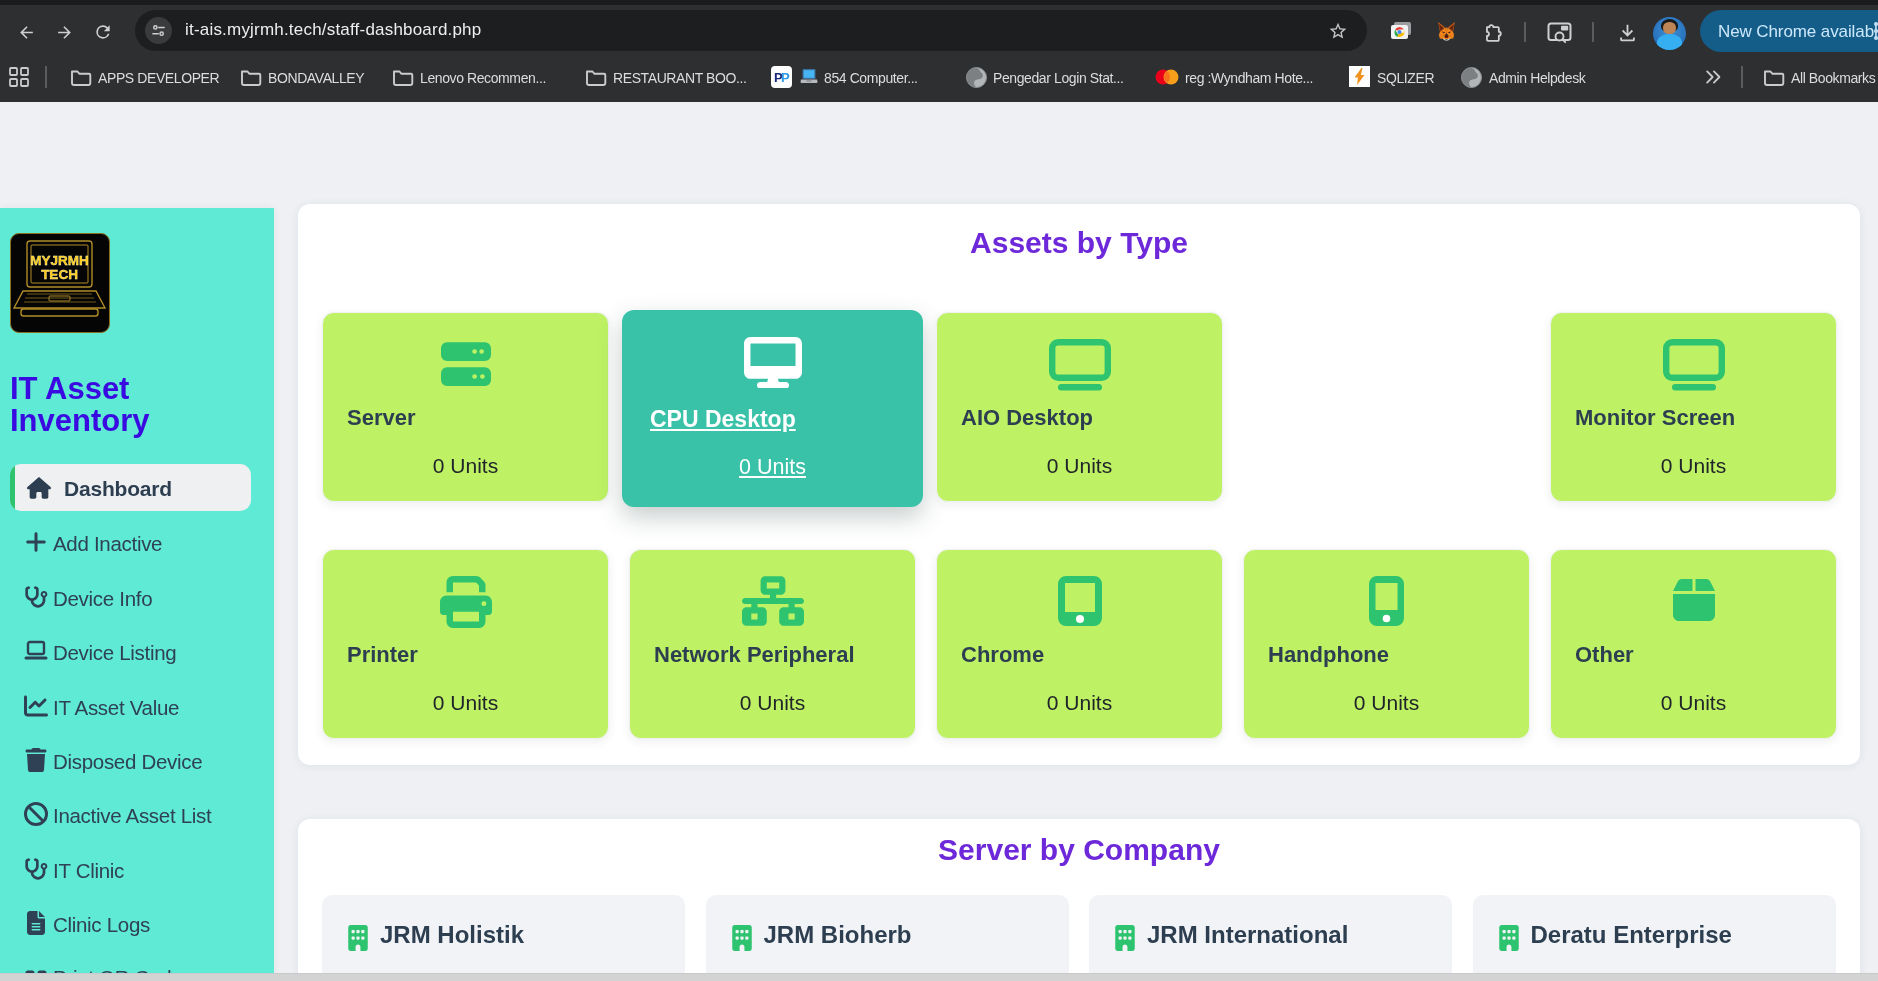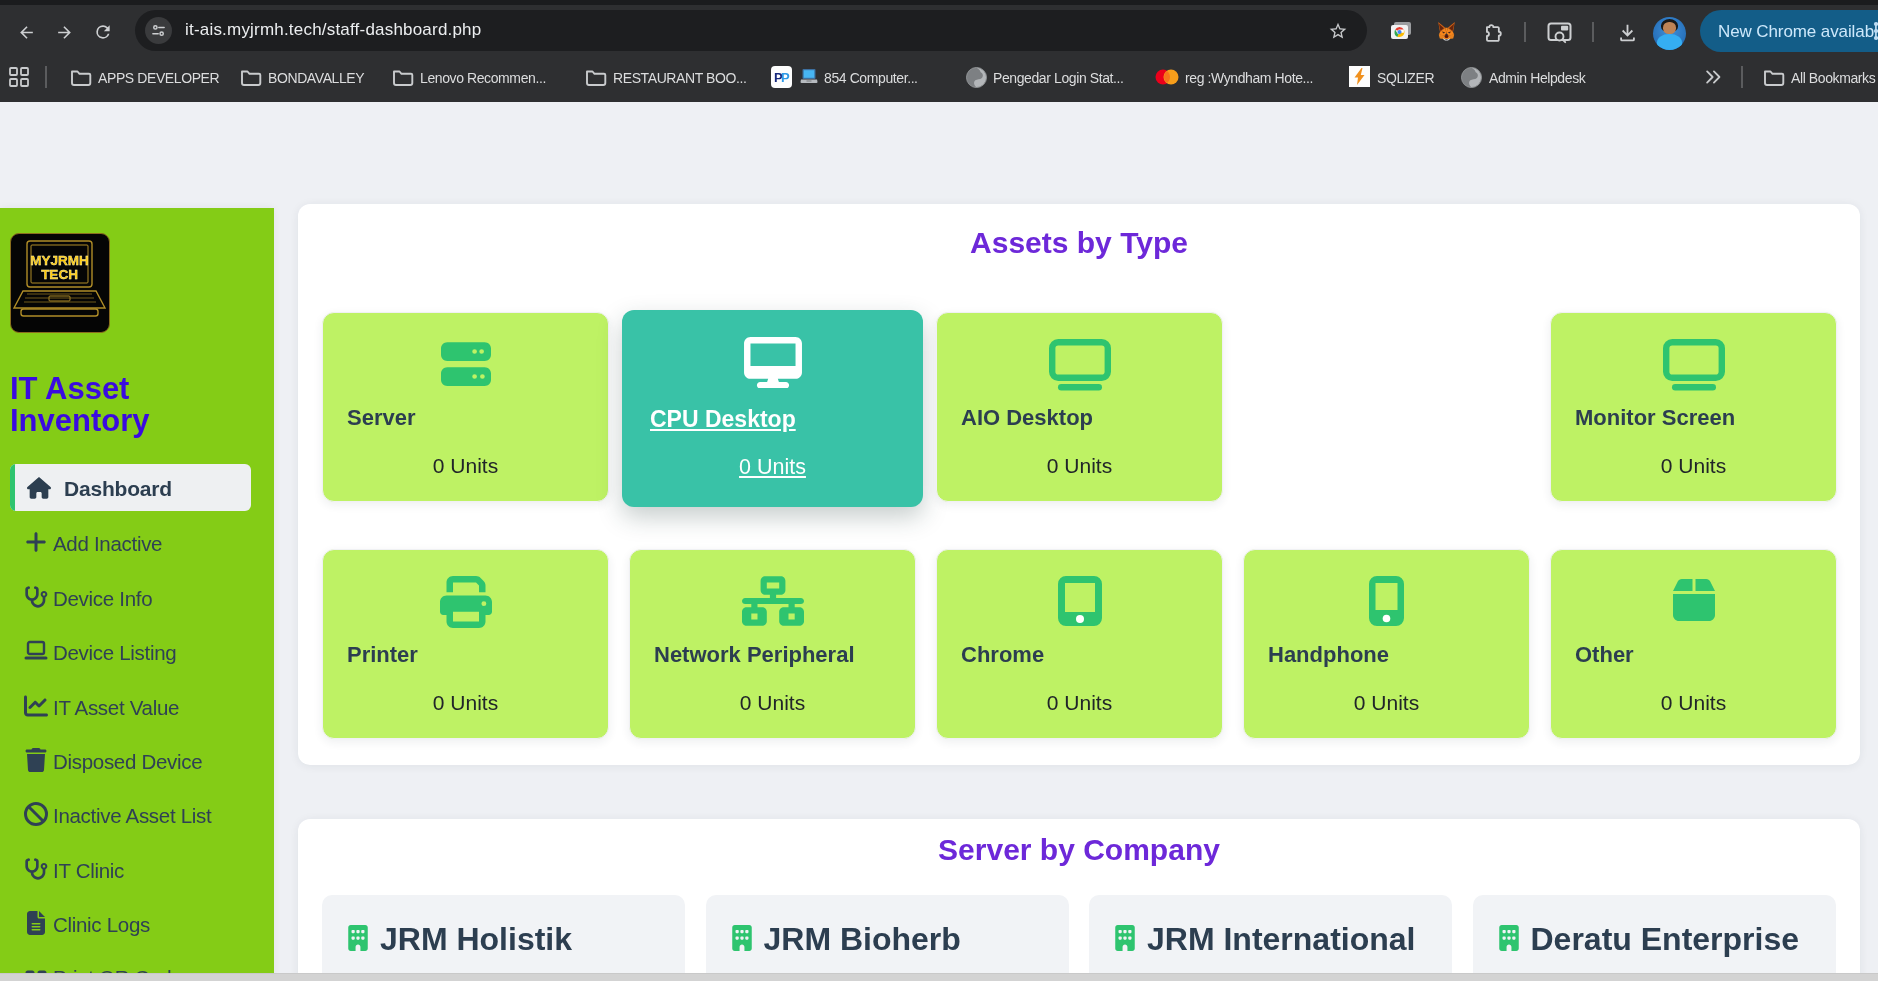--- a/index.html
+++ b/index.html
@@ -11,47 +11,47 @@
 #topstrip{position:absolute;left:0;top:0;width:1878px;height:5px;background:#1b1c1e;}
 #urlpill{position:absolute;left:135px;top:10px;width:1232px;height:41px;border-radius:21px;background:#1d1e20;}
 #tunecircle{position:absolute;left:10px;top:7px;width:27px;height:27px;border-radius:50%;background:#3a3b3d;}
 #urltext{position:absolute;left:50px;top:10px;font-size:17px;color:#eceef0;letter-spacing:0.2px;white-space:nowrap;}
 .tsep{position:absolute;top:22px;width:2px;height:20px;background:#5b5c5e;}
 #newchrome{position:absolute;left:1700px;top:10px;width:190px;height:42px;border-radius:21px 0 0 21px;background:#135d88;}
 #newchrome span{position:absolute;left:18px;top:12px;font-size:17px;color:#cde8fb;white-space:nowrap;letter-spacing:-0.1px;}
 
 .bktext{position:absolute;top:69.5px;font-size:14px;letter-spacing:-0.4px;color:#dcddde;white-space:nowrap;}
 
-#sidebar{position:absolute;left:0;top:208px;width:274px;height:773px;background:#84cc16;box-shadow:0 0 8px rgba(0,0,0,.06);}
+#sidebar{position:absolute;left:0;top:208px;width:274px;height:773px;background:#5eead4;box-shadow:0 0 8px rgba(0,0,0,.06);}
 #logo{position:absolute;left:10px;top:25px;width:100px;height:100px;border-radius:9px;background:#050505;border:1.5px solid #8a6d1d;overflow:hidden;}
 #sbtitle{position:absolute;left:10px;top:165px;font-size:31px;line-height:32px;font-weight:bold;color:#3a0be0;}
 .mi{position:absolute;left:10px;width:241px;height:48px;}
 .mi .t{position:absolute;left:43px;top:14px;font-size:20.5px;letter-spacing:-0.3px;color:#2f4154;}
 .mi .ig{position:absolute;left:14px;top:12px;width:24px;height:24px;}
-#midash{background:#eef0f2;border-radius:6px;overflow:hidden;}
+#midash{background:#eef0f2;border-radius:11px;overflow:hidden;}
 #midash .bar{position:absolute;left:0;top:0;width:5px;height:100%;background:#2ec46f;}
 #midash .t{font-weight:bold;color:#2c3e50;left:54px;font-size:21px;letter-spacing:-0.2px;top:13px;}
 #midash .ig{left:17px;}
 
 .panel{position:absolute;left:298px;width:1562px;background:#fff;border-radius:12px;box-shadow:0 1px 10px rgba(30,40,60,.07);}
 #panel1{top:204px;height:561px;}
 #panel2{top:819px;height:300px;}
 .ph{position:absolute;width:100%;text-align:center;font-size:30px;font-weight:bold;color:#6d28d9;}
 .card{position:absolute;width:287px;height:190px;background:#bef264;border-radius:12px;box-shadow:0 3px 10px rgba(40,50,70,.08);border:1px solid #f0f1f3;}
 .card .ic{position:absolute;left:0;width:100%;top:26px;display:flex;justify-content:center;}
 .card .ct{position:absolute;left:24px;top:92px;font-size:22px;font-weight:bold;color:#2c3e50;white-space:nowrap;}
 .card .cu{position:absolute;left:0;width:100%;top:141px;text-align:center;font-size:21px;color:#212529;}
 #cardcpu{background:#39c2a7;border:none;width:301px;height:197px;box-shadow:0 10px 24px rgba(30,60,55,.25);}
 #cardcpu .ct,#cardcpu .cu{color:#fff;text-decoration:underline;}
 #cardcpu .ct{font-size:23px;top:96px;left:28px;}
 #cardcpu .cu{top:145px;font-size:21.5px;}
 #cardcpu .ic{top:27px;}
 .ccard{position:absolute;top:76px;width:363px;height:150px;background:#f1f3f6;border-radius:10px;}
 .ccard .bi{position:absolute;left:26px;top:30px;}
-.ccard .cn{position:absolute;left:58px;top:26px;font-size:32px;font-weight:bold;color:#2c3e50;white-space:nowrap;}
+.ccard .cn{position:absolute;left:58px;top:26px;font-size:24px;font-weight:bold;color:#2c3e50;white-space:nowrap;}
 
 #hscroll{position:absolute;left:0;top:973px;width:1878px;height:8px;background:#f5f5f5;border-top:1px solid #c9c9c9;z-index:50;}
 #hthumb{position:absolute;left:0px;top:0px;width:1878px;height:8px;background:#d3d3d3;}
 </style>
 </head>
 <body>
 <svg width="0" height="0" style="position:absolute">
     <defs>
 <g id="gfolder">
         <path d="M2 5.5 h5.5 l2 2.3 H19 a1.3 1.3 0 0 1 1.3 1.3 V17 a2 2 0 0 1 -2 2 H4 a2 2 0 0 1 -2 -2 Z" fill="none" stroke="#c9cbcd" stroke-width="1.9" stroke-linejoin="round"></path>

